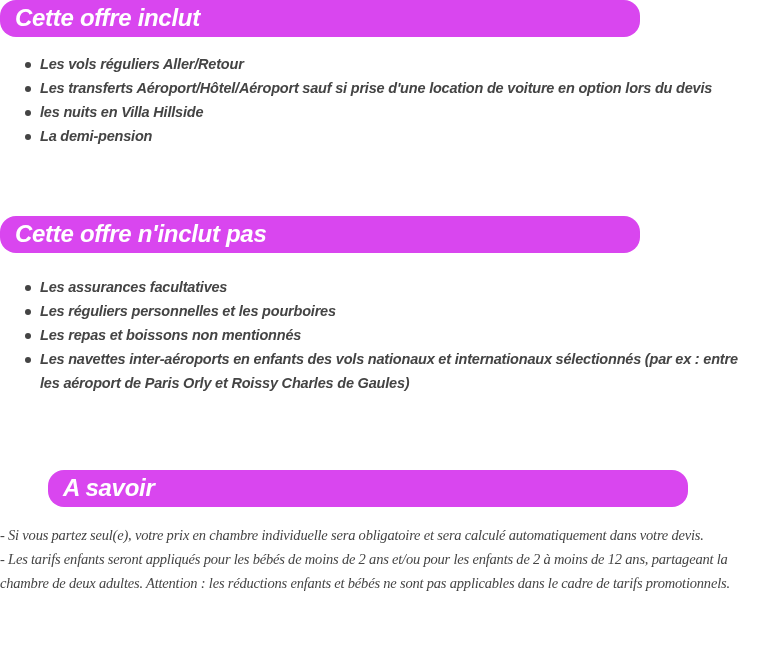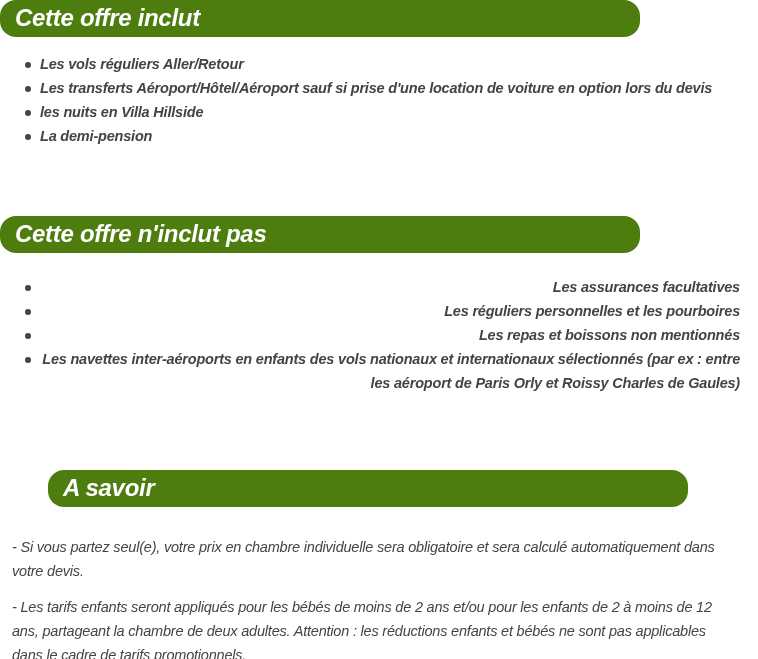--- a/index.html
+++ b/index.html
@@ -1,47 +1,47 @@
 <!DOCTYPE html>
 <html><head>
   <meta charset="utf-8">
   <style>
     html, body { margin: 0; padding: 0; background: #ffffff; }
     body { width: 758px; height: 659px; overflow: hidden; position: relative;
            font-family: "Liberation Sans", "DejaVu Sans", sans-serif; color: #444444; }
-    .section-header { position: absolute; left: 0; width: 640px; height: 37px; background: #4d7c0f; border-radius: 16px; }
+    .section-header { position: absolute; left: 0; width: 640px; height: 37px; background: #d946ef; border-radius: 16px; }
     .section-title { position: absolute; left: 15px; top: 3px; margin: 0; font-size: 24px;
                      font-style: italic; font-weight: bold; color: #ffffff; letter-spacing: -0.3px;
                      line-height: 30px; }
     ul.offer-list { position: absolute; left: 0; margin: 0; padding: 0; list-style: none; width: 740px; }
     ul.offer-list li { position: relative; padding-left: 40px; font-size: 14.5px; font-style: italic;
                        line-height: 24px; color: #444444; letter-spacing: -0.2px; font-weight: bold; }
     ul.offer-list li::before { content: ""; position: absolute; left: 25px; top: 9.5px; width: 6px; height: 6px;
                                border-radius: 50%; background: #444444; }
     .info-block { position: absolute; left: 0; top: 523px; width: 752px; font-size: 14.5px; font-style: italic;
                   line-height: 24px; color: #444444; letter-spacing: -0.2px; }
-    .info-block p { margin: 12px; }
+    .info-block p { margin: 0; font-family: Liberation Serif, serif; }
   </style>
 </head>
 <body>
 
 <div class="section-header" style="top:0;">
   <h2 class="section-title">Cette offre inclut</h2>
 </div>
 <ul class="offer-list" style="top:52px;">
   <li>Les vols réguliers Aller/Retour</li>
   <li>Les transferts Aéroport/Hôtel/Aéroport sauf si prise d'une location de voiture en option lors du devis</li>
   <li>les nuits en Villa Hillside</li>
   <li>La demi-pension</li>
 </ul>
 
 <div class="section-header" style="top:216px;">
   <h2 class="section-title">Cette offre n'inclut pas</h2>
 </div>
-<ul class="offer-list" style="top:275px;text-align:right;">
+<ul class="offer-list" style="top:275px;">
   <li>Les assurances facultatives</li>
   <li>Les réguliers personnelles et les pourboires</li>
   <li>Les repas et boissons non mentionnés</li>
   <li>Les navettes inter-aéroports en enfants des vols nationaux et internationaux sélectionnés (par ex : entre les aéroport de Paris Orly et Roissy Charles de Gaules)</li>
 </ul>
 
 <div class="section-header" style="top:470px;margin-left:48px;">
   <h2 class="section-title">A savoir</h2>
 </div>
 <div class="info-block">

